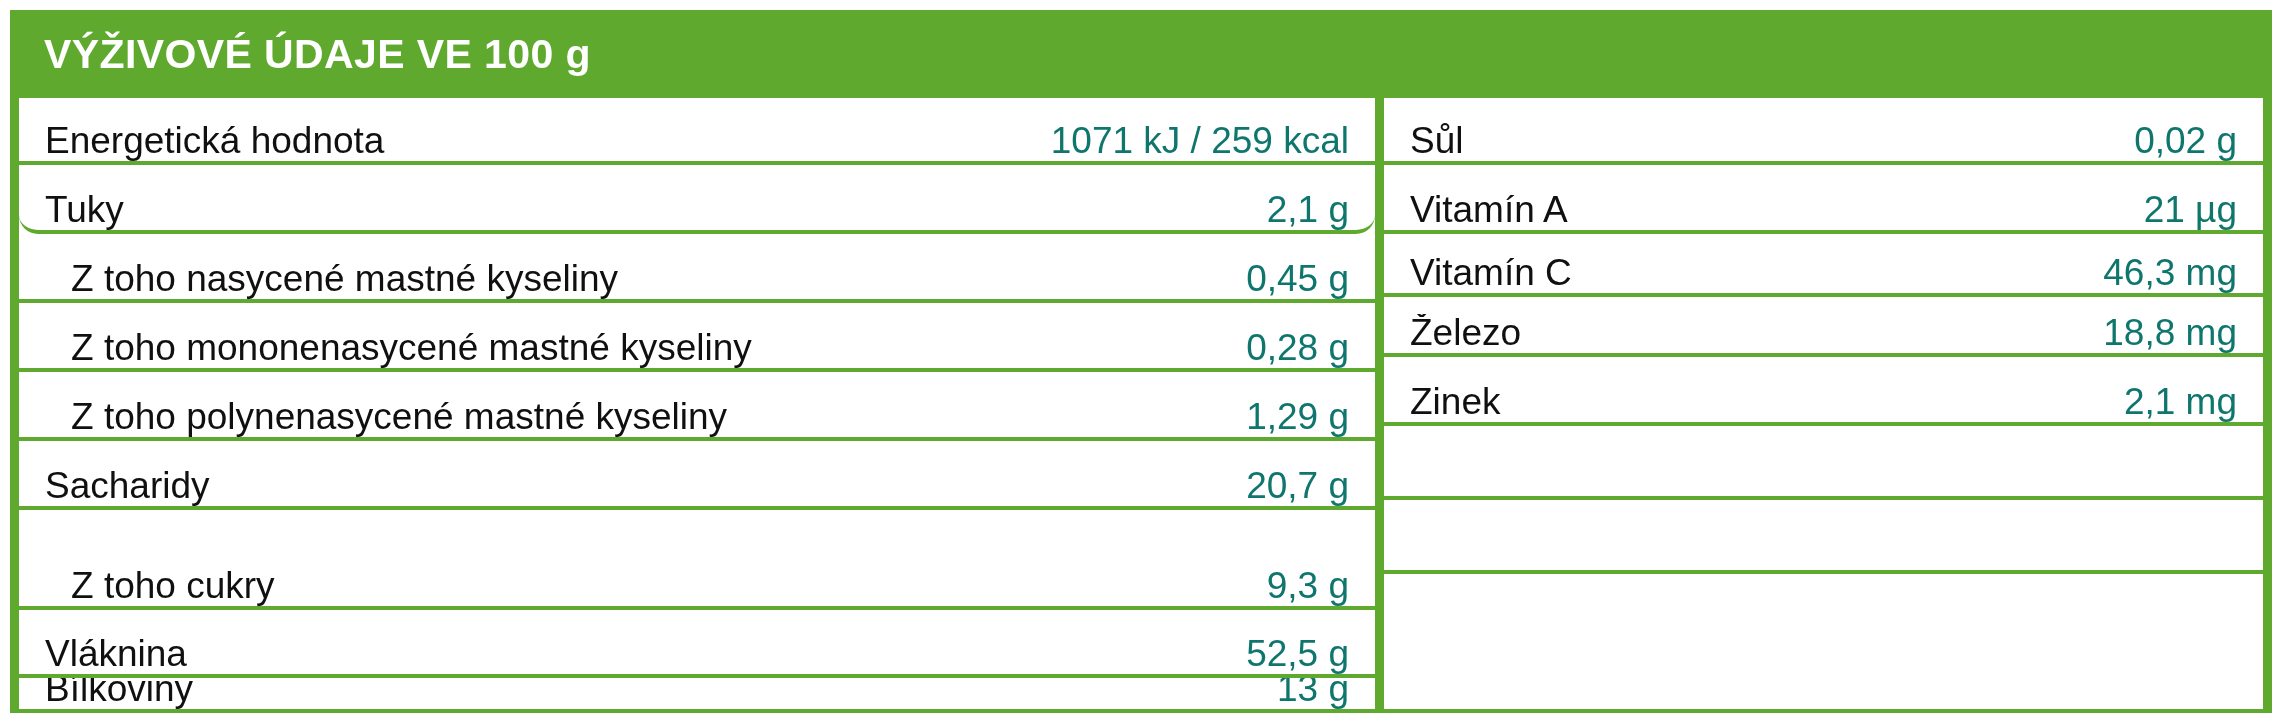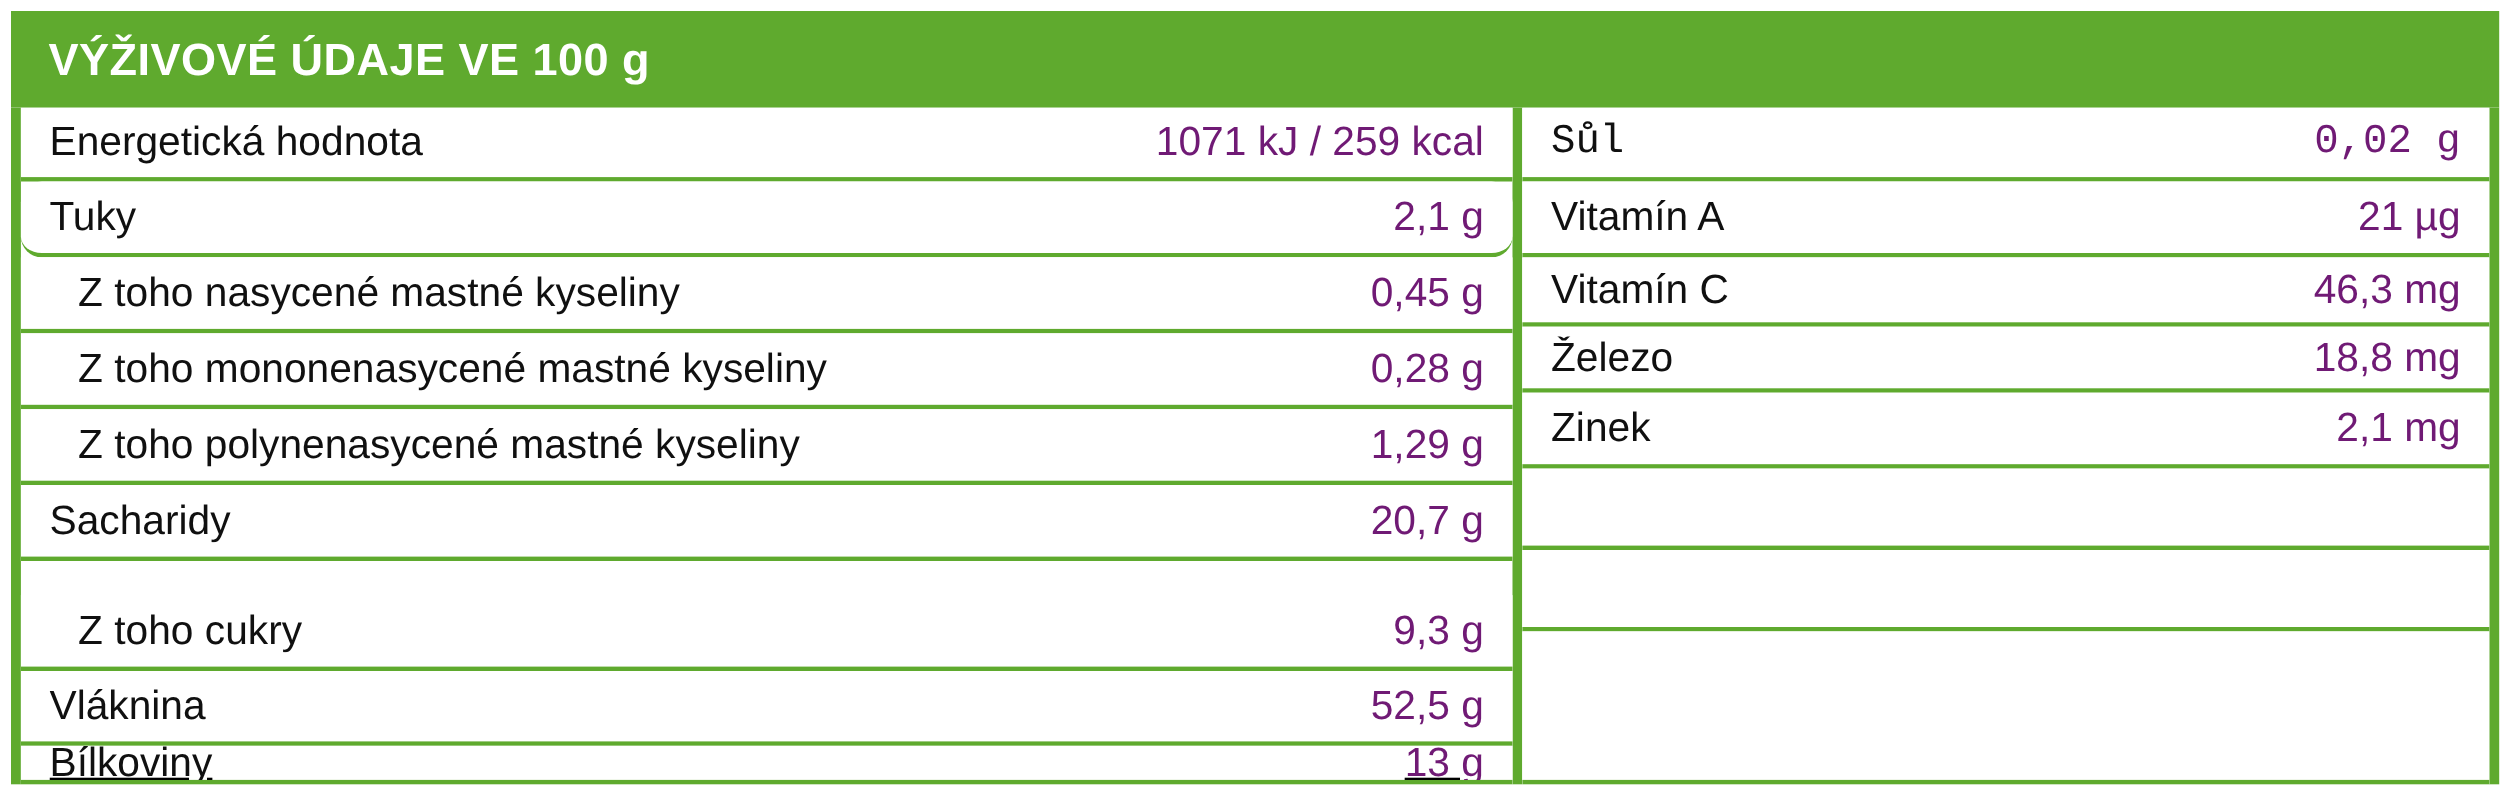--- a/index.html
+++ b/index.html
@@ -64,49 +64,48 @@
   }
   .col-right {
     flex: 1 1 auto;
     border-right: 9px solid #5FAA2E;
     background: #ffffff;
   }
 
   
   .row {
     display: flex;
-    align-items: center;
+    align-items: flex-end;
     box-sizing: border-box;
     border-bottom: 4px solid #5FAA2E;
     padding-left: 26px;
     padding-right: 26px;
     background: #ffffff;
     overflow: hidden;
   }
   .col-left .row:last-child,
   .col-right .row:last-child {
     border-bottom: 4px solid #5FAA2E;
-    text-decoration: underline;
   }
 
   .row-label {
     flex: 1 1 auto;
     font-size: 37px;
     color: #101010;
     white-space: nowrap;
     line-height: 1.05;
     overflow: hidden;
   }
   .row-label.indent {
     padding-left: 26px;
   }
   .row-value {
     flex: 0 0 auto;
     font-size: 37px;
-    color: #701a75;
+    color: #0f766e;
     white-space: nowrap;
     text-align: right;
     line-height: 1.05;
     padding-left: 16px;
   }
   .row.empty .row-label,
   .row.empty .row-value {
     font-size: 0;
   }
 
@@ -115,21 +114,21 @@
   .col-left .row.h-b { flex: 0 0 69px; border-radius: 19px; }
   .col-left .row.h-c { flex: 0 0 69px; }
   .col-left .row.h-d { flex: 0 0 69px; }
   .col-left .row.h-e { flex: 0 0 69px; }
   .col-left .row.h-f { flex: 0 0 69px; }
   .col-left .row.h-g { flex: 0 0 69px; margin-top: 31px; }
   .col-left .row.h-h { flex: 0 0 68px; }
   .col-left .row.h-i { flex: 1 1 auto; }
 
   
-  .col-right .row.r-a { flex: 0 0 67px; font-family: Liberation Mono, monospace; }
+  .col-right .row.r-a { flex: 0 0 67px; }
   .col-right .row.r-b { flex: 0 0 69px; }
   .col-right .row.r-c { flex: 0 0 63px; }
   .col-right .row.r-d { flex: 0 0 63px; }
   .col-right .row.r-e { flex: 0 0 60px; }
   .col-right .row.r-f { flex: 0 0 69px; }
   .col-right .row.r-g { flex: 0 0 74px; }
   .col-right .row.r-h { flex: 0 0 74px; }
   .col-right .row.r-i { flex: 1 1 auto; }
 </style>
 </head>

